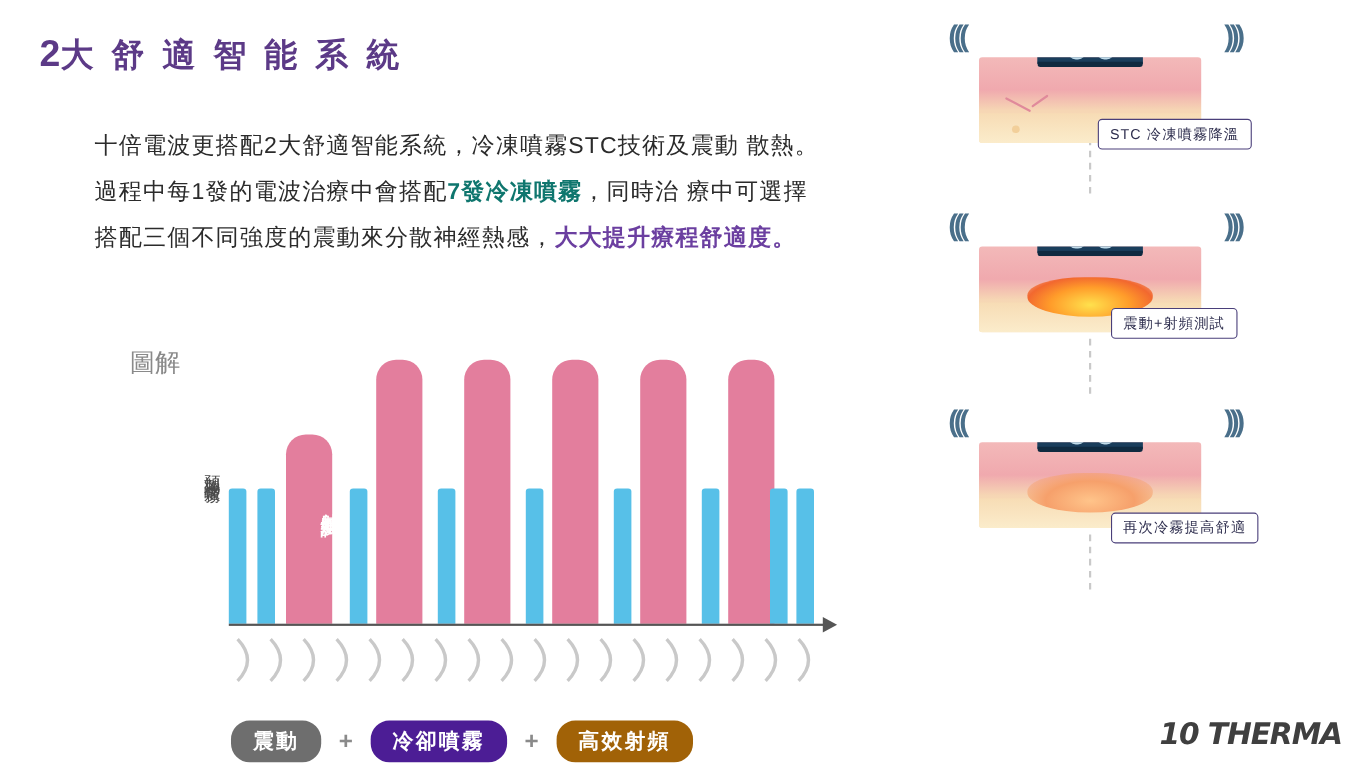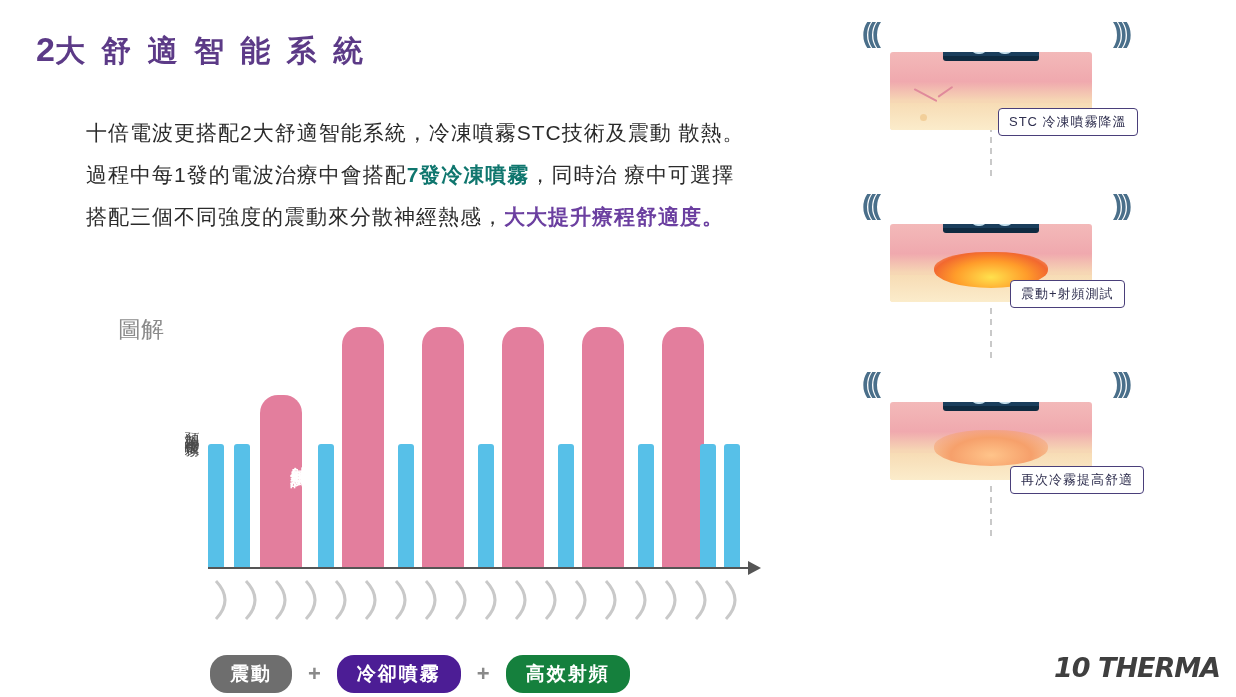--- a/index.html
+++ b/index.html
@@ -44,21 +44,21 @@
   .vlabel{position:absolute;writing-mode:vertical-rl;font-size:15px;letter-spacing:2px;color:#4a4a4a;}
   .vlabel.pre{left:86px;top:120px;}
   .vlabel.rf{left:192px;top:155px;color:#ffffff;font-weight:bold;}
   .waves{position:absolute;left:112px;top:277px;width:546px;height:46px;}
 
   
   .legend{position:absolute;left:210px;top:655px;display:flex;align-items:center;gap:16px;}
   .pill{border-radius:17px;padding:6px 20px;font-size:19px;font-weight:bold;color:#fff;letter-spacing:2px;}
   .pill.gray{background:#6e6e6e;}
   .pill.blue{background:#4c1d95;color:#ffffff;}
-  .pill.pink{background:#15803d;}
+  .pill.pink{background:#a16207;}
   .plus{font-size:22px;color:#8a8a8a;font-weight:bold;}
 
   
   .steps{position:absolute;left:890px;top:8px;width:250px;height:640px;}
   .step{position:absolute;left:0;width:210px;}
   .skin{position:relative;width:202px;height:78px;border-radius:3px;overflow:hidden;
     background:linear-gradient(#f3b9b9 0%,#f0a9ae 38%,#f6d6b4 62%,#f8e3bb 100%);}
   .skin .deep{position:absolute;left:0;bottom:0;width:100%;height:34%;
     background:linear-gradient(#f7dcb5,#fbeccb);}
   .vein{position:absolute;background:#e08a9b;height:2px;transform-origin:left center;border-radius:2px;}

